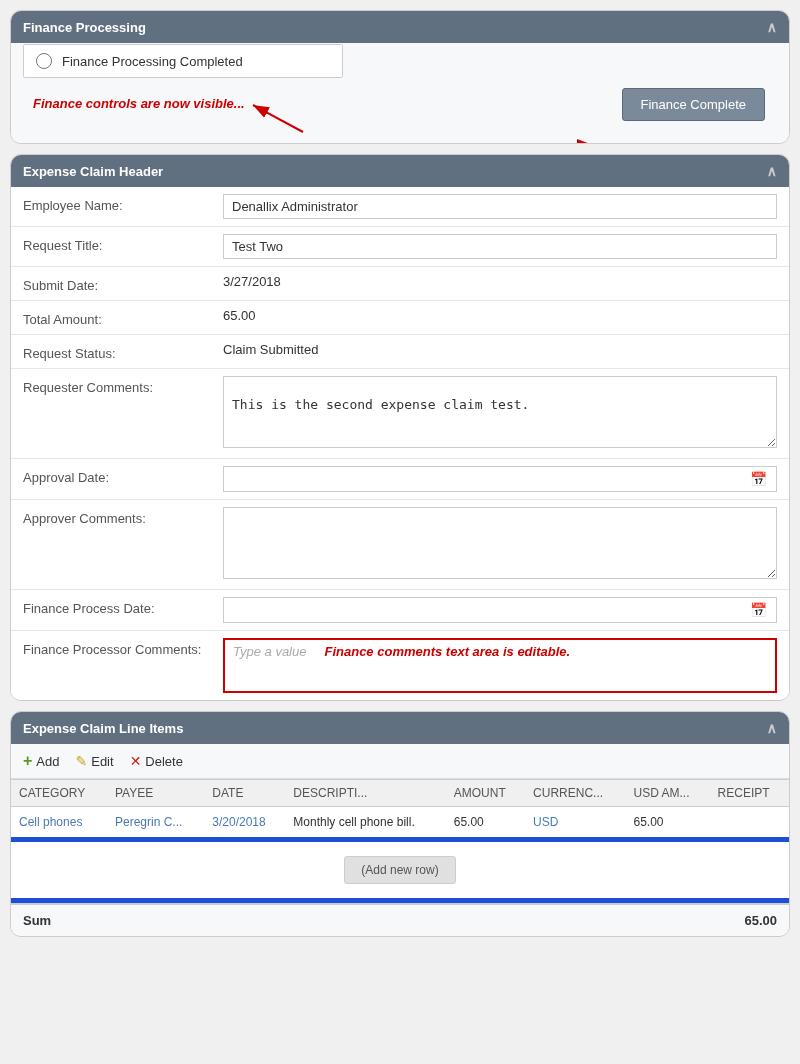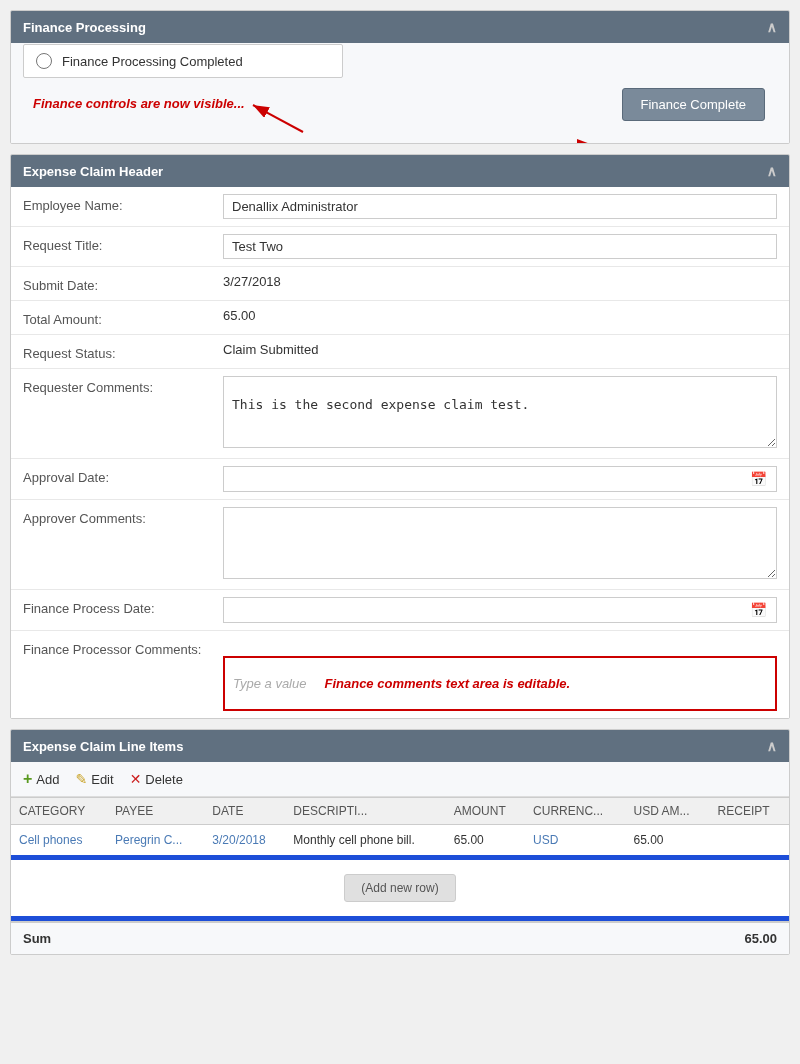--- a/index.html
+++ b/index.html
@@ -9,21 +9,21 @@
       background: #f0f0f0;
       width: 800px;
       min-height: 1064px;
       color: #333;
     }
 
     .panel {
       background: #fff;
       margin: 10px;
       border: 1px solid #ccc;
-      border-radius: 2px;
+      border-radius: 11px;
       overflow: hidden;
     }
 
     .panel-header {
       background: #607080;
       color: #fff;
       padding: 8px 12px;
       font-size: 13px;
       font-weight: bold;
       display: flex;
@@ -341,21 +341,21 @@
       <div class="form-value">
         <div class="form-input-date">
           <span class="date-icon">📅</span>
         </div>
       </div>
     </div>
 
     <div class="form-row">
       <div class="form-label">Finance Processor Comments:</div>
       <div class="form-value">
-        <div style="border: 2px solid #cc0000; padding: 4px 8px; background: #fff; display: flex; align-items: center; min-height: 55px; margin-top: 18px;">
+        <div style="border: 2px solid #cc0000; padding: 4px 8px; background: #fff; display: flex; align-items: flex-start; min-height: 55px;">
           <span class="finance-placeholder" style="color:#aaa; font-style:italic; margin-right:10px; white-space:nowrap;">Type a value</span>
           <span class="finance-annotation-text" style="color:#cc0000; font-weight:bold; font-size:13px;">Finance comments text area is editable.</span>
         </div>
       </div>
     </div>
 
   </div>
 </div>
 
 <div class="panel">

